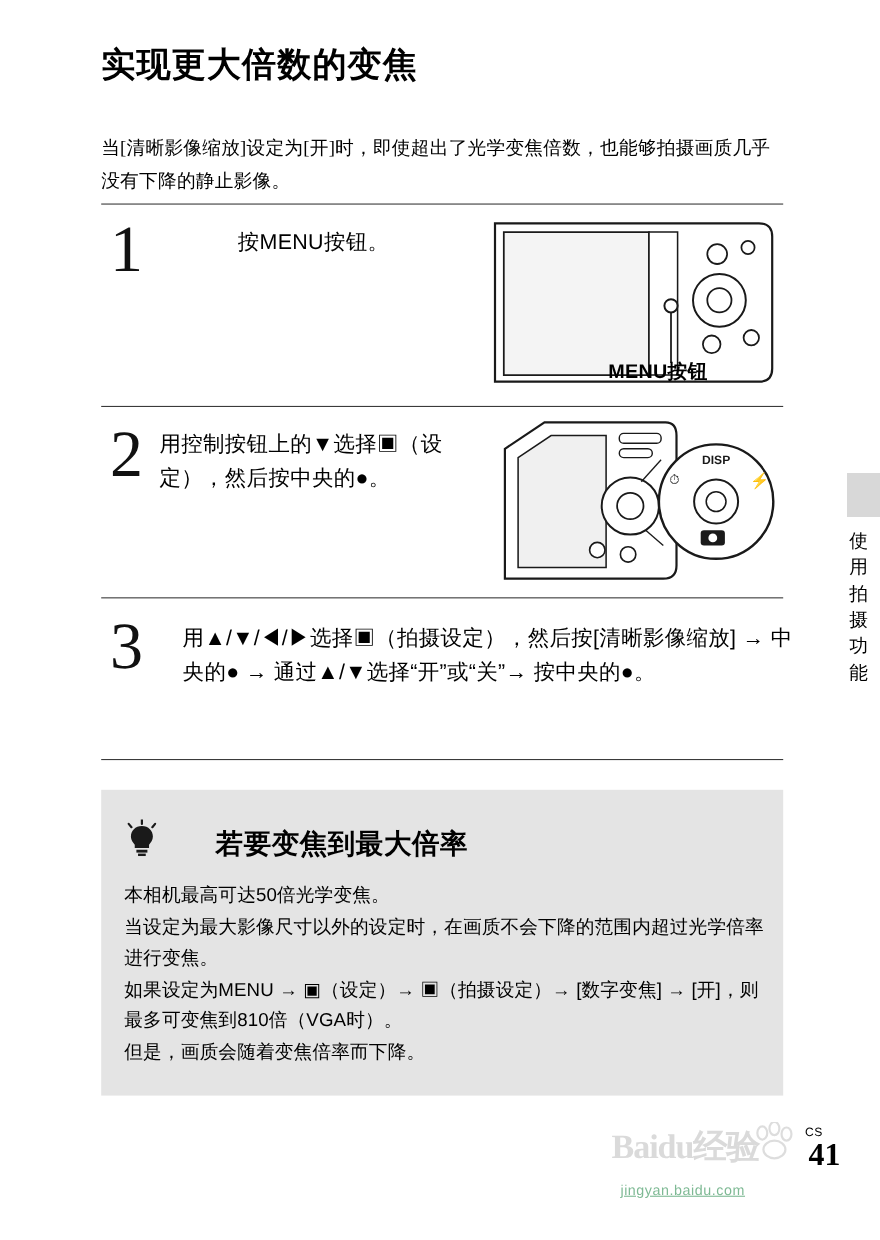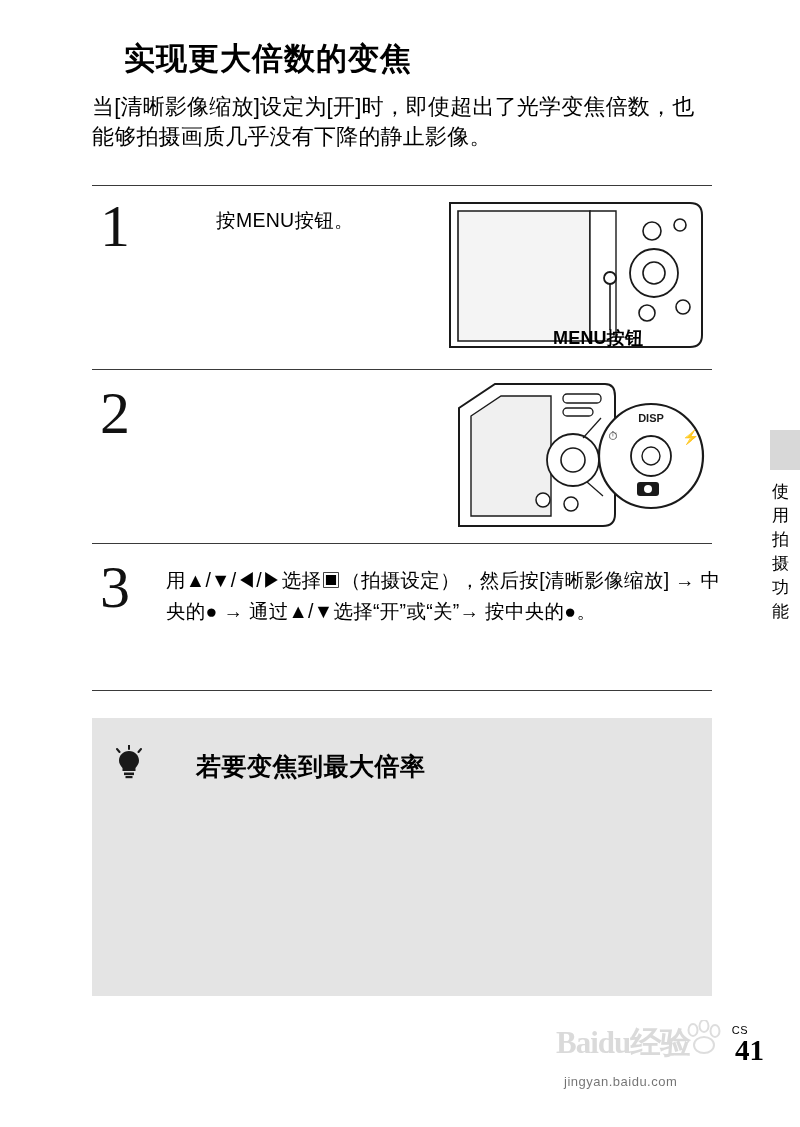--- a/index.html
+++ b/index.html
@@ -22,31 +22,31 @@
     height: 1127px;
   }
   
   .title {
     position: absolute;
     left: 92px;
     top: 38px;
     font-size: 31px;
     font-weight: bold;
     letter-spacing: 1px;
-    margin-left: 32px;
   }
   
   .intro {
     position: absolute;
     left: 92px;
-    top: 92px;
+    top: 120px;
     width: 620px;
-    font-size: 22px;
+    font-size: 17px;
     line-height: 30px;
     letter-spacing: 0.2px;
+    font-family: Liberation Serif, serif;
   }
   
   .hr {
     position: absolute;
     left: 92px;
     width: 620px;
     height: 1px;
     background: #3a3a3a;
   }
   .hr1 { top: 185px; }
@@ -194,22 +194,23 @@
     font-size: 31px;
     font-weight: bold;
     color: #bdbdbd;
     letter-spacing: -1px;
     font-family: "Liberation Serif", serif;
   }
   .wm-sub {
     position: absolute;
     left: 8px; top: 52px;
     font-size: 13px;
-    color: #000000;
+    color: #15803d;
     letter-spacing: 0.5px;
+    text-decoration: underline;
   }
   .wm-paw {
     position: absolute;
     left: 128px;
     top: -2px;
     width: 40px;
     height: 36px;
   }
 </style>
 </head>
@@ -246,20 +247,21 @@
     <circle cx="207" cy="118" r="8" fill="#ffffff" stroke="#1a1a1a" stroke-width="1.6"></circle>
     <circle cx="243" cy="112" r="7" fill="#ffffff" stroke="#1a1a1a" stroke-width="1.6"></circle>
 
     <circle cx="170" cy="83" r="6" fill="#ffffff" stroke="#1a1a1a" stroke-width="1.8"></circle>
 
     <path d="M170 89 L170 135" stroke="#1a1a1a" stroke-width="1.6" fill="none"></path>
   </svg>
   <div class="fig1-caption">MENU按钮</div>
 
   <div class="step-num" id="step2-num">2</div>
+  <div class="step-text" id="step2-text">用控制按钮上的▼选择▣（设定），然后按中央的●。</div>
 
   <svg class="fig2" viewBox="0 0 260 155">
 
     <path d="M4 30 L40 6 L150 6 Q160 6 160 18 L160 136 Q160 148 148 148 L4 148 Z" fill="#ffffff" stroke="#1a1a1a" stroke-width="2"></path>
     <path d="M16 38 L46 18 L96 18 L96 138 L16 138 Z" fill="#f0f0f0" stroke="#1a1a1a" stroke-width="1.4"></path>
 
     <rect x="108" y="16" width="38" height="9" rx="4" fill="#ffffff" stroke="#1a1a1a" stroke-width="1.3"></rect>
     <rect x="108" y="30" width="30" height="8" rx="4" fill="#ffffff" stroke="#1a1a1a" stroke-width="1.3"></rect>
 
     <circle cx="118" cy="82" r="26" fill="#ffffff" stroke="#1a1a1a" stroke-width="1.8"></circle>
@@ -287,20 +289,26 @@
   <div class="step-text" id="step3-text">用▲/▼/◀/▶选择▣（拍摄设定），然后按[清晰影像缩放] → 中央的● → 通过▲/▼选择“开”或“关”→ 按中央的●。</div>
 
   <div class="tipbox"></div>
   <svg class="tip-bulb" viewBox="0 0 32 34">
     <path d="M16 6 C10 6 6 10.5 6 15.5 C6 19 8 21 9.5 23 L9.5 26 L22.5 26 L22.5 23 C24 21 26 19 26 15.5 C26 10.5 22 6 16 6 Z" fill="#1a1a1a"></path>
     <rect x="11" y="27.5" width="10" height="2.6" fill="#1a1a1a"></rect>
     <rect x="12.5" y="31" width="7" height="2.2" fill="#1a1a1a"></rect>
     <path d="M16 0 L16 4 M4 4 L6.5 7 M28 4 L25.5 7" stroke="#1a1a1a" stroke-width="2" fill="none" stroke-linecap="round"></path>
   </svg>
   <div class="tip-title">若要变焦到最大倍率</div>
+  <div class="tip-body">
+    <div>本相机最高可达50倍光学变焦。</div>
+    <div>当设定为最大影像尺寸以外的设定时，在画质不会下降的范围内超过光学倍率进行变焦。</div>
+    <div>如果设定为MENU → ▣（设定）→ ▣（拍摄设定）→ [数字变焦] → [开]，则最多可变焦到810倍（VGA时）。</div>
+    <div>但是，画质会随着变焦倍率而下降。</div>
+  </div>
 
   <div class="side-tab-bar"></div>
   <div class="side-tab-text">使用拍摄功能</div>
 
   <div class="page-cs">CS</div>
   <div class="page-num">41</div>
 
   <div class="watermark">
     <div class="wm-main">Baidu经验</div>
     <svg class="wm-paw" viewBox="0 0 40 36">

